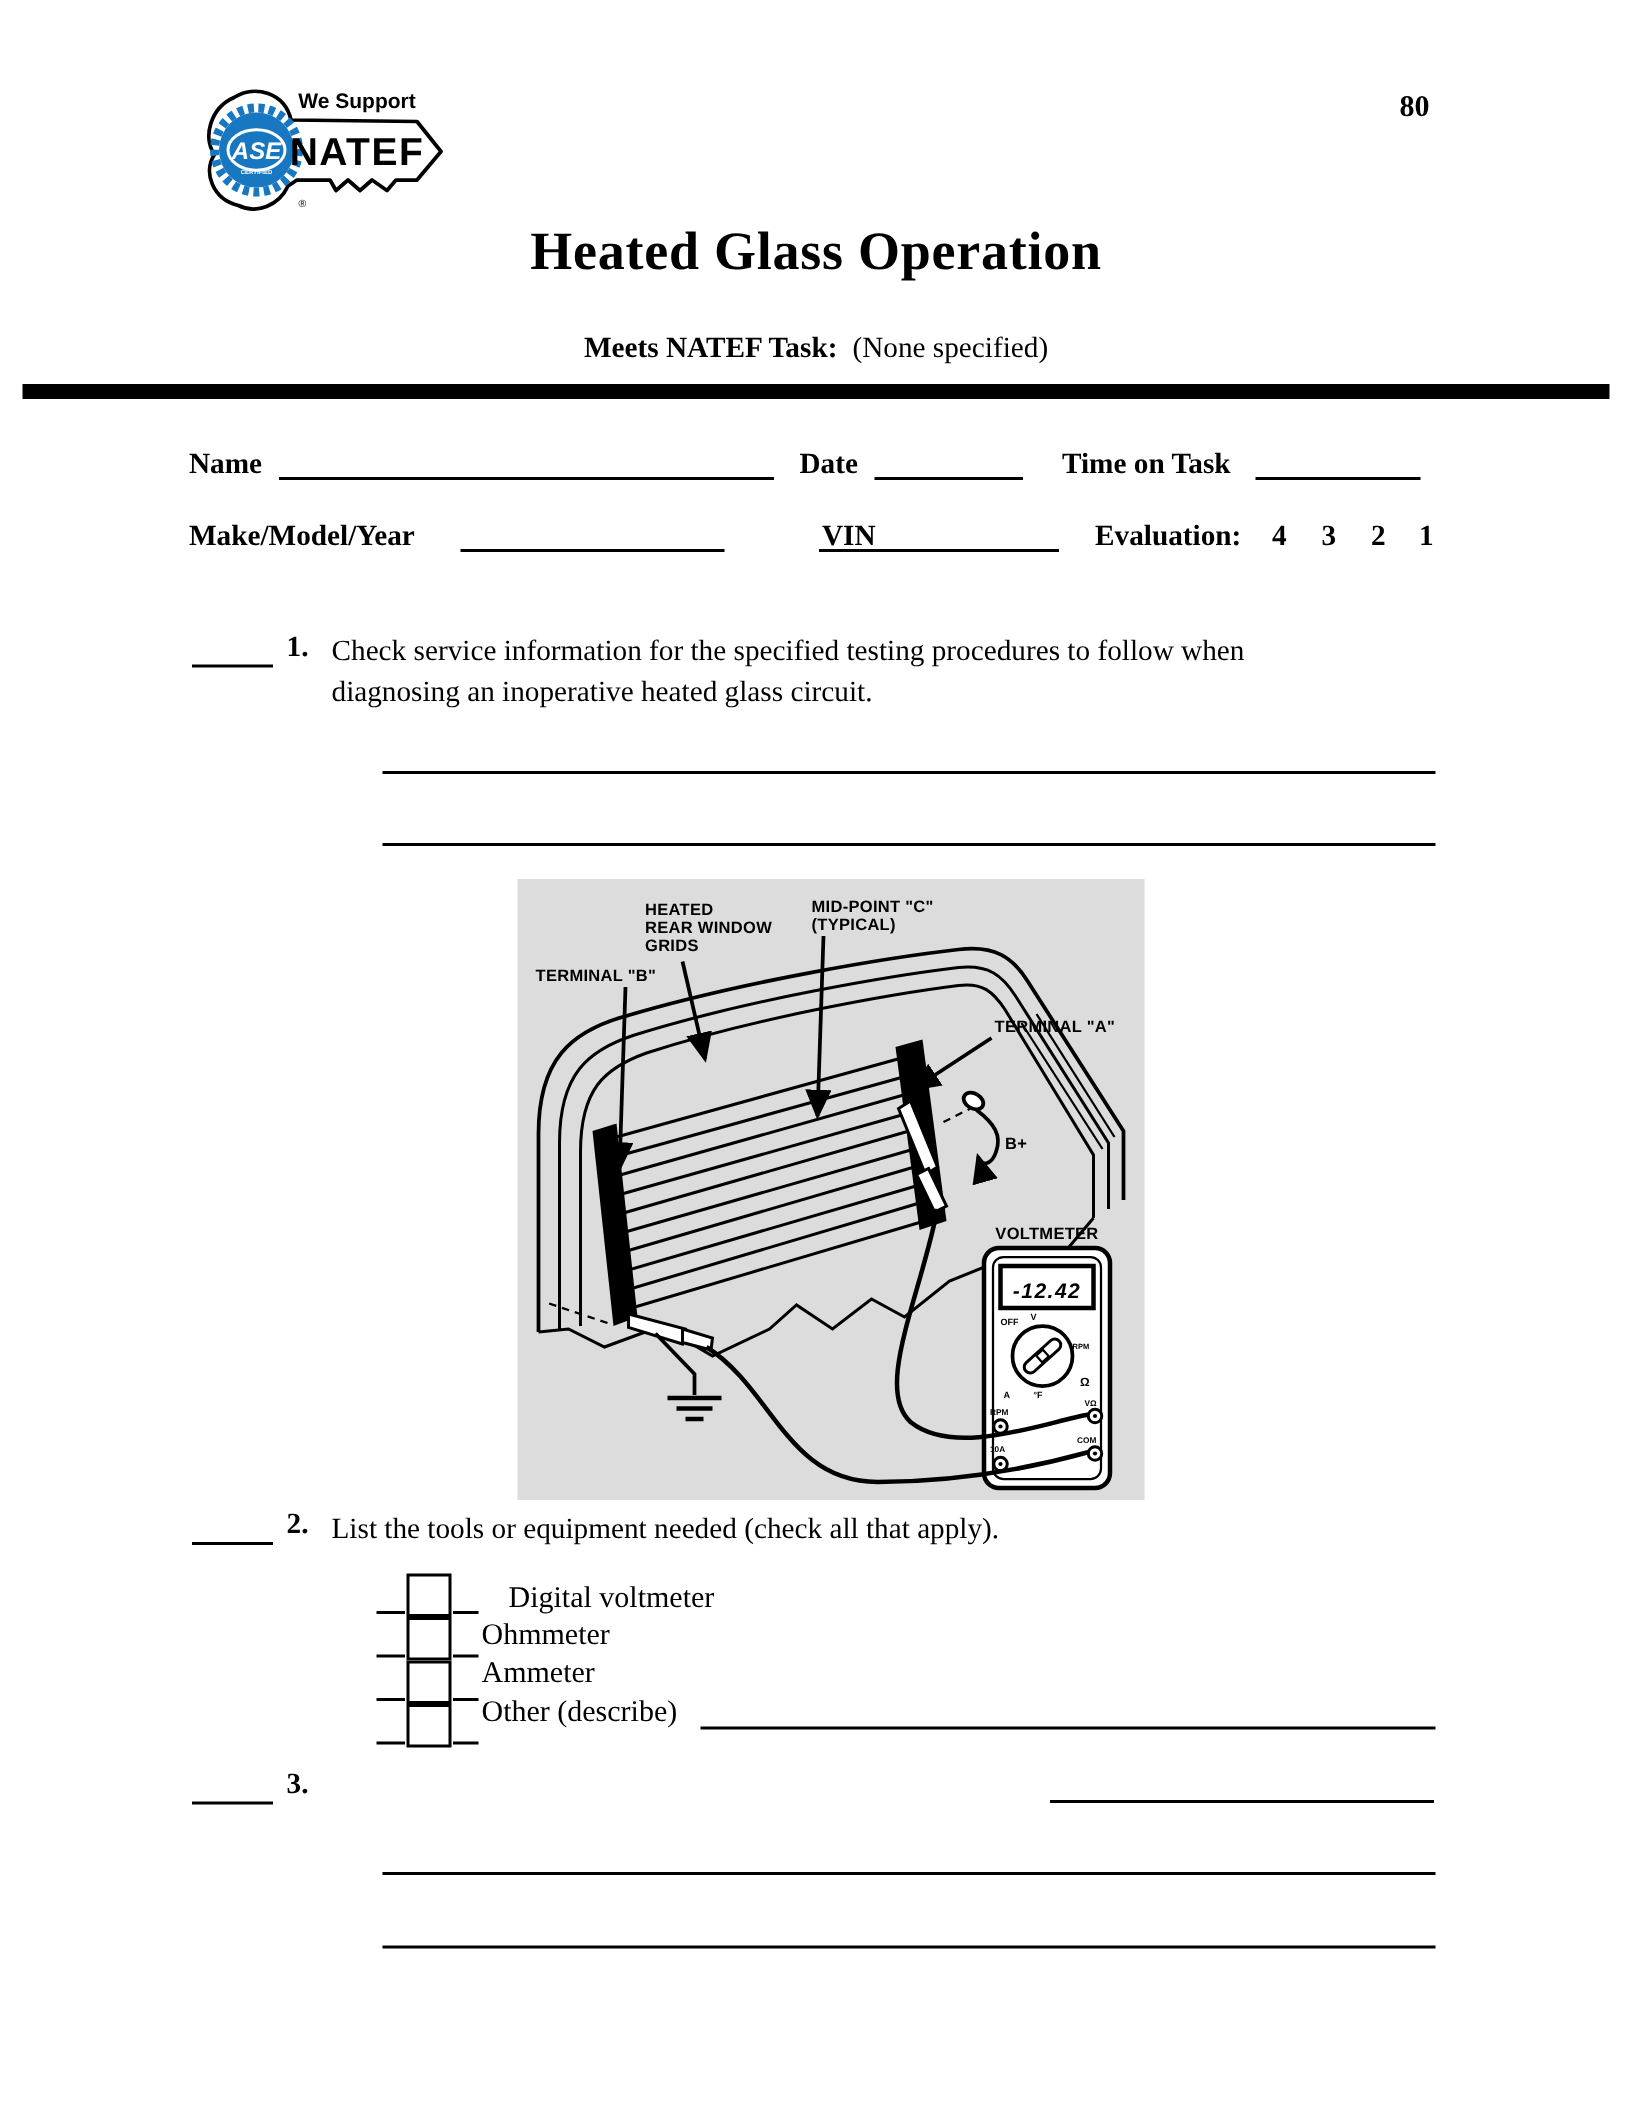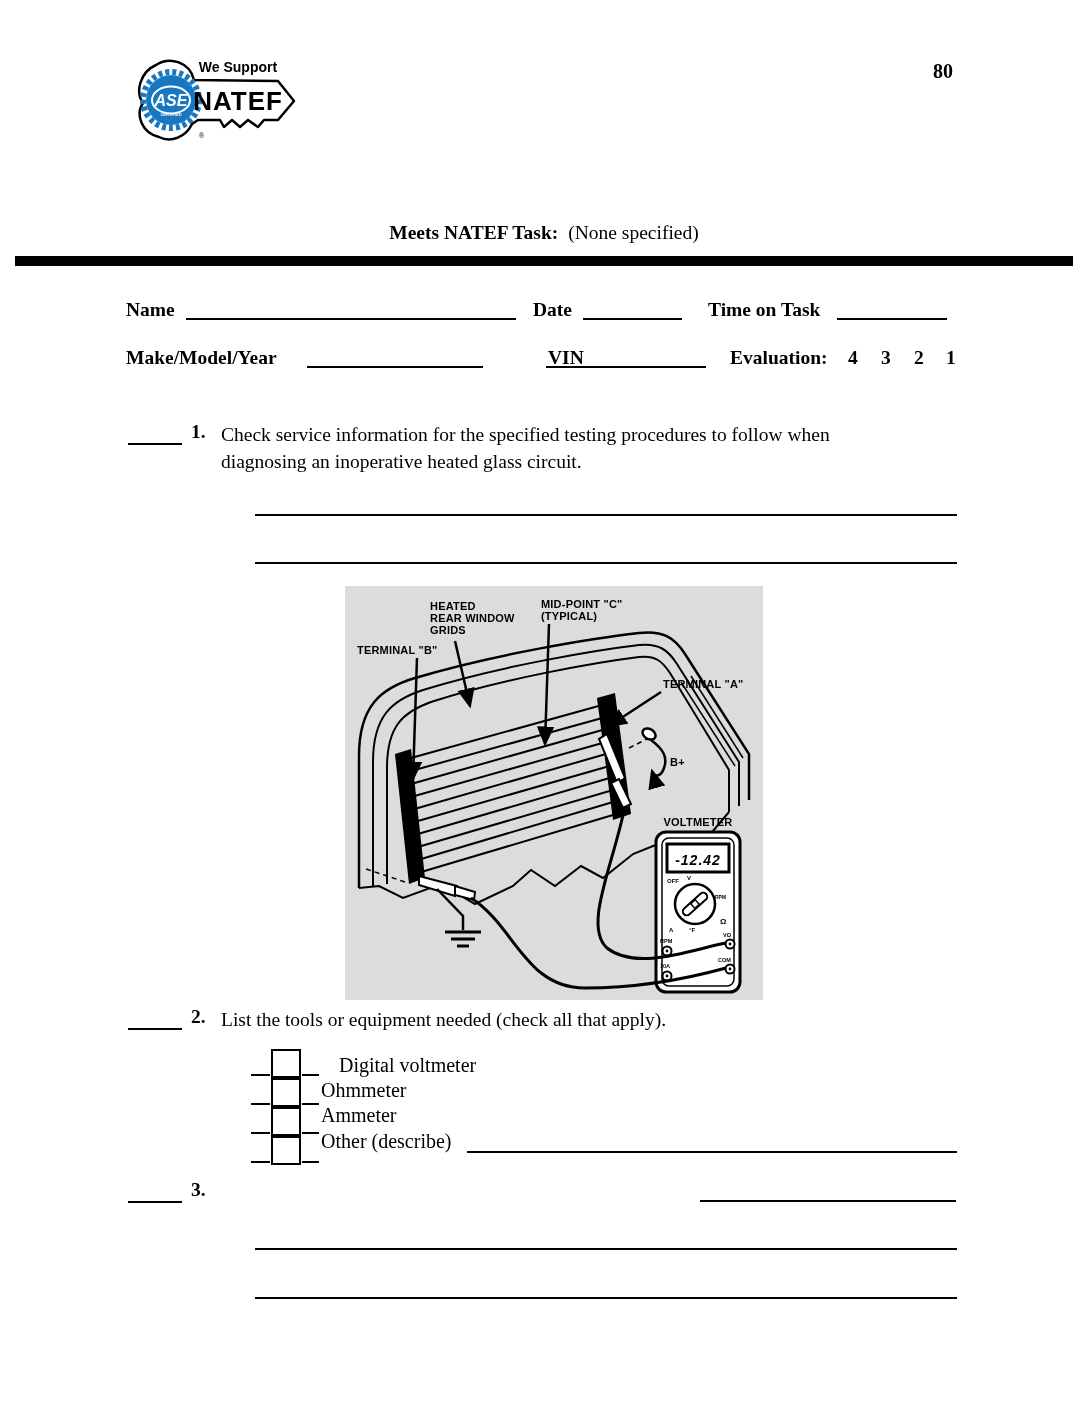--- a/index.html
+++ b/index.html
@@ -37,20 +37,21 @@
       <text x="45" y="56" text-anchor="middle" font-size="16" font-style="italic" font-weight="bold" fill="#ffffff">ASE</text>
       <text x="45" y="66" text-anchor="middle" font-size="4" font-weight="bold" fill="#ffffff">CERTIFIED</text>
       <text x="112" y="22" text-anchor="middle" font-size="14" font-weight="bold" fill="#000">We Support</text>
       <text x="112" y="60" text-anchor="middle" font-size="26" font-weight="bold" letter-spacing="1" fill="#000">NATEF</text>
       <text x="73" y="88" font-size="7" fill="#000">®</text>
     </svg>
   </div>
 
   <div class="pagenum" style="left:933px;top:60px;">80</div>
 
+  <div class="title" style="top:146px;">Heated Glass Operation</div>
 
   <div class="taskline" style="top:222px;"><b>Meets NATEF Task:</b><span>(None specified)</span></div>
 
   <div class="rule" style="left:15px;top:256px;width:1058px;height:10px;"></div>
 
   <div class="lbl" style="left:126px;top:299px;">Name</div>
   <div class="line" style="left:186px;top:318px;width:330px;"></div>
   <div class="lbl" style="left:533px;top:299px;">Date</div>
   <div class="line" style="left:583px;top:318px;width:99px;"></div>
   <div class="lbl" style="left:708px;top:299px;">Time on Task</div>

